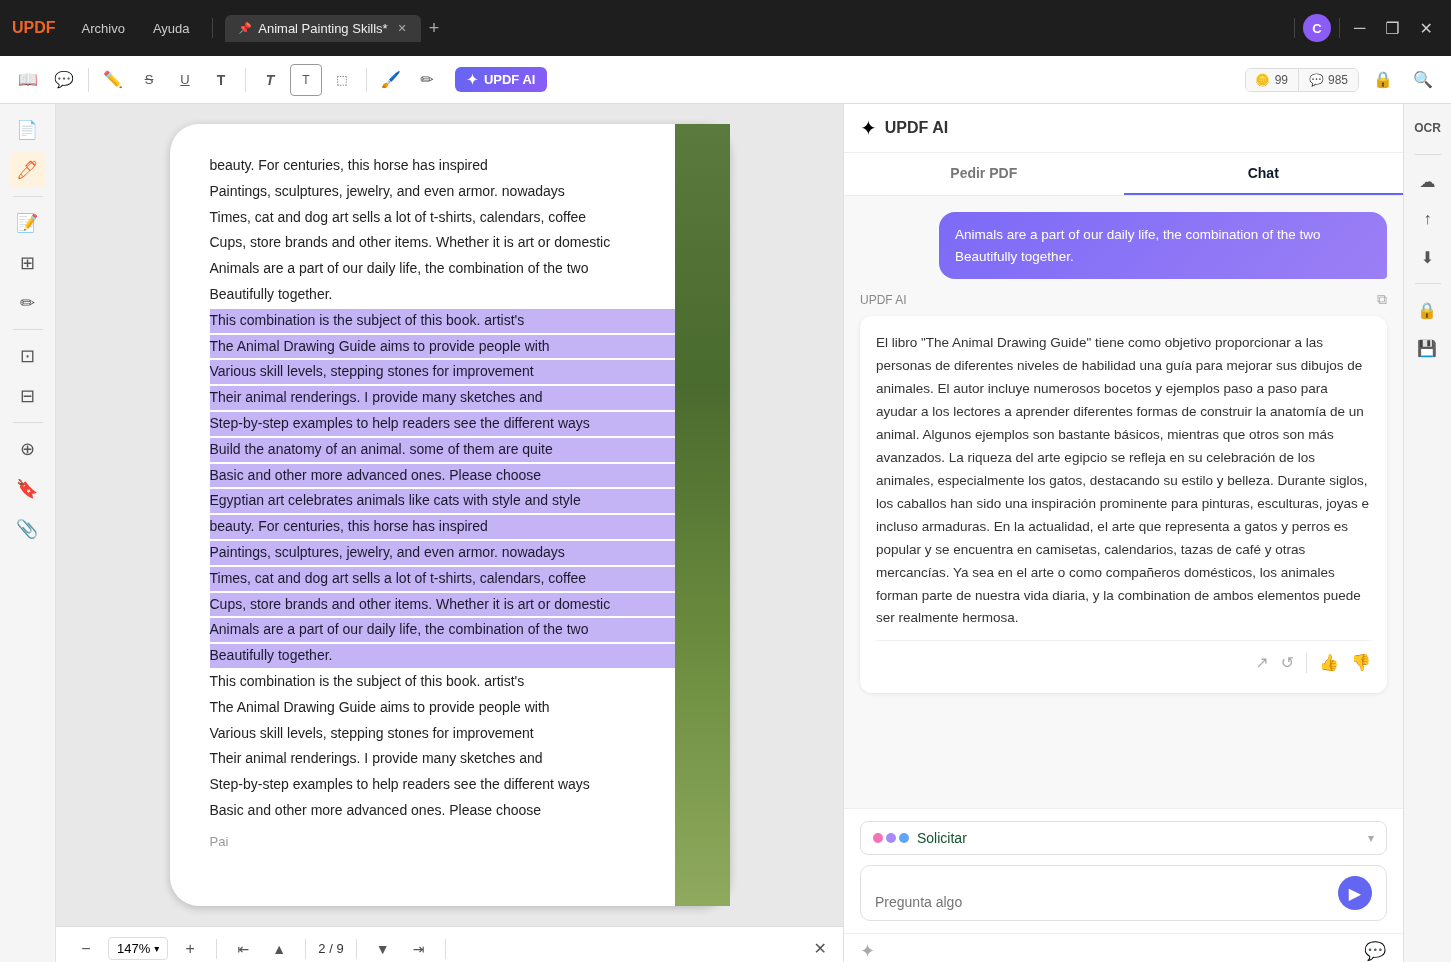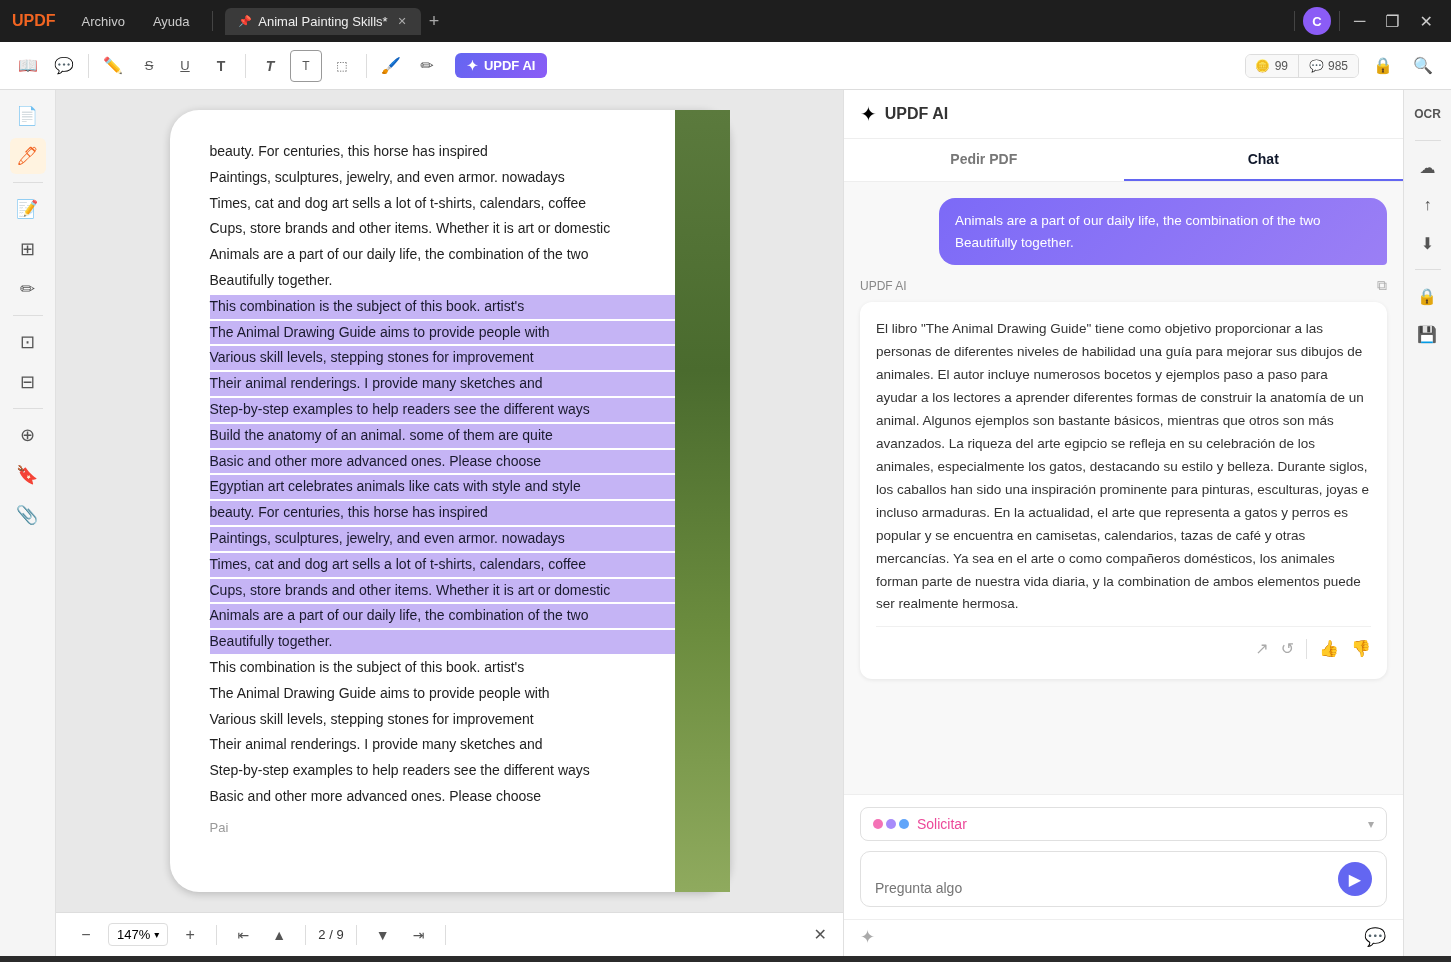--- a/index.html
+++ b/index.html
@@ -1,20 +1,20 @@
 <!DOCTYPE html>
 <html><head>
   <meta charset="utf-8">
   <style>
     * { margin: 0; padding: 0; box-sizing: border-box; }
     body { width: 1451px; height: 962px; font-family: -apple-system, BlinkMacSystemFont, 'Segoe UI', sans-serif; background: #2b2b2b; overflow: hidden; }
 
     
     .title-bar {
-      display: flex; align-items: center; height: 42px;
+      display: flex; align-items: center; height: 56px;
       background: #1e1e1e; padding: 0 12px; gap: 8px;
     }
     .title-bar-logo { color: #f26522; font-weight: 700; font-size: 16px; margin-right: 8px; }
     .title-bar-menu { color: #ccc; font-size: 13px; padding: 4px 10px; cursor: pointer; }
     .tab-bar { display: flex; align-items: center; flex: 1; }
     .tab {
       display: flex; align-items: center; gap: 6px;
       background: #3a3a3a; border-radius: 6px 6px 0 0;
       padding: 6px 14px; color: #eee; font-size: 13px; cursor: pointer;
     }
@@ -162,21 +162,21 @@
       display: flex; align-items: center; justify-content: space-between;
       padding: 8px 12px; border: 1px solid #e0e0e0; border-radius: 8px;
       margin-bottom: 10px; cursor: pointer; background: #fff;
     }
     .solicitar-left { display: flex; align-items: center; gap: 8px; }
     .solicitar-dots { display: flex; gap: 3px; }
     .dot { width: 10px; height: 10px; border-radius: 50%; }
     .dot-pink { background: #f472b6; }
     .dot-purple { background: #a78bfa; }
     .dot-blue { background: #60a5fa; }
-    .solicitar-label { font-size: 14px; color: #ec4899; }
+    .solicitar-label { font-size: 14px; color: #14532d; }
     .input-row {
       display: flex; align-items: flex-end; gap: 8px;
       border: 1px solid #e0e0e0; border-radius: 10px; padding: 10px 14px;
       background: white;
     }
     .chat-input {
       flex: 1; border: none; outline: none; font-size: 14px; color: #333;
       background: transparent;
     }
     .send-btn {

